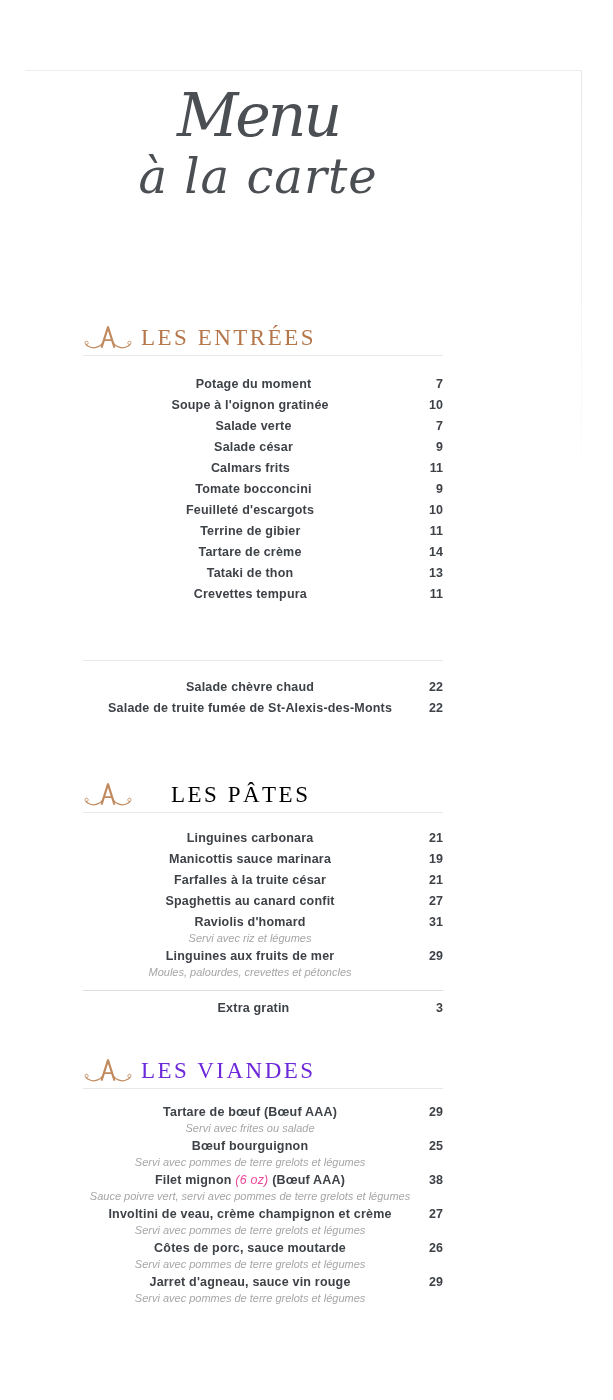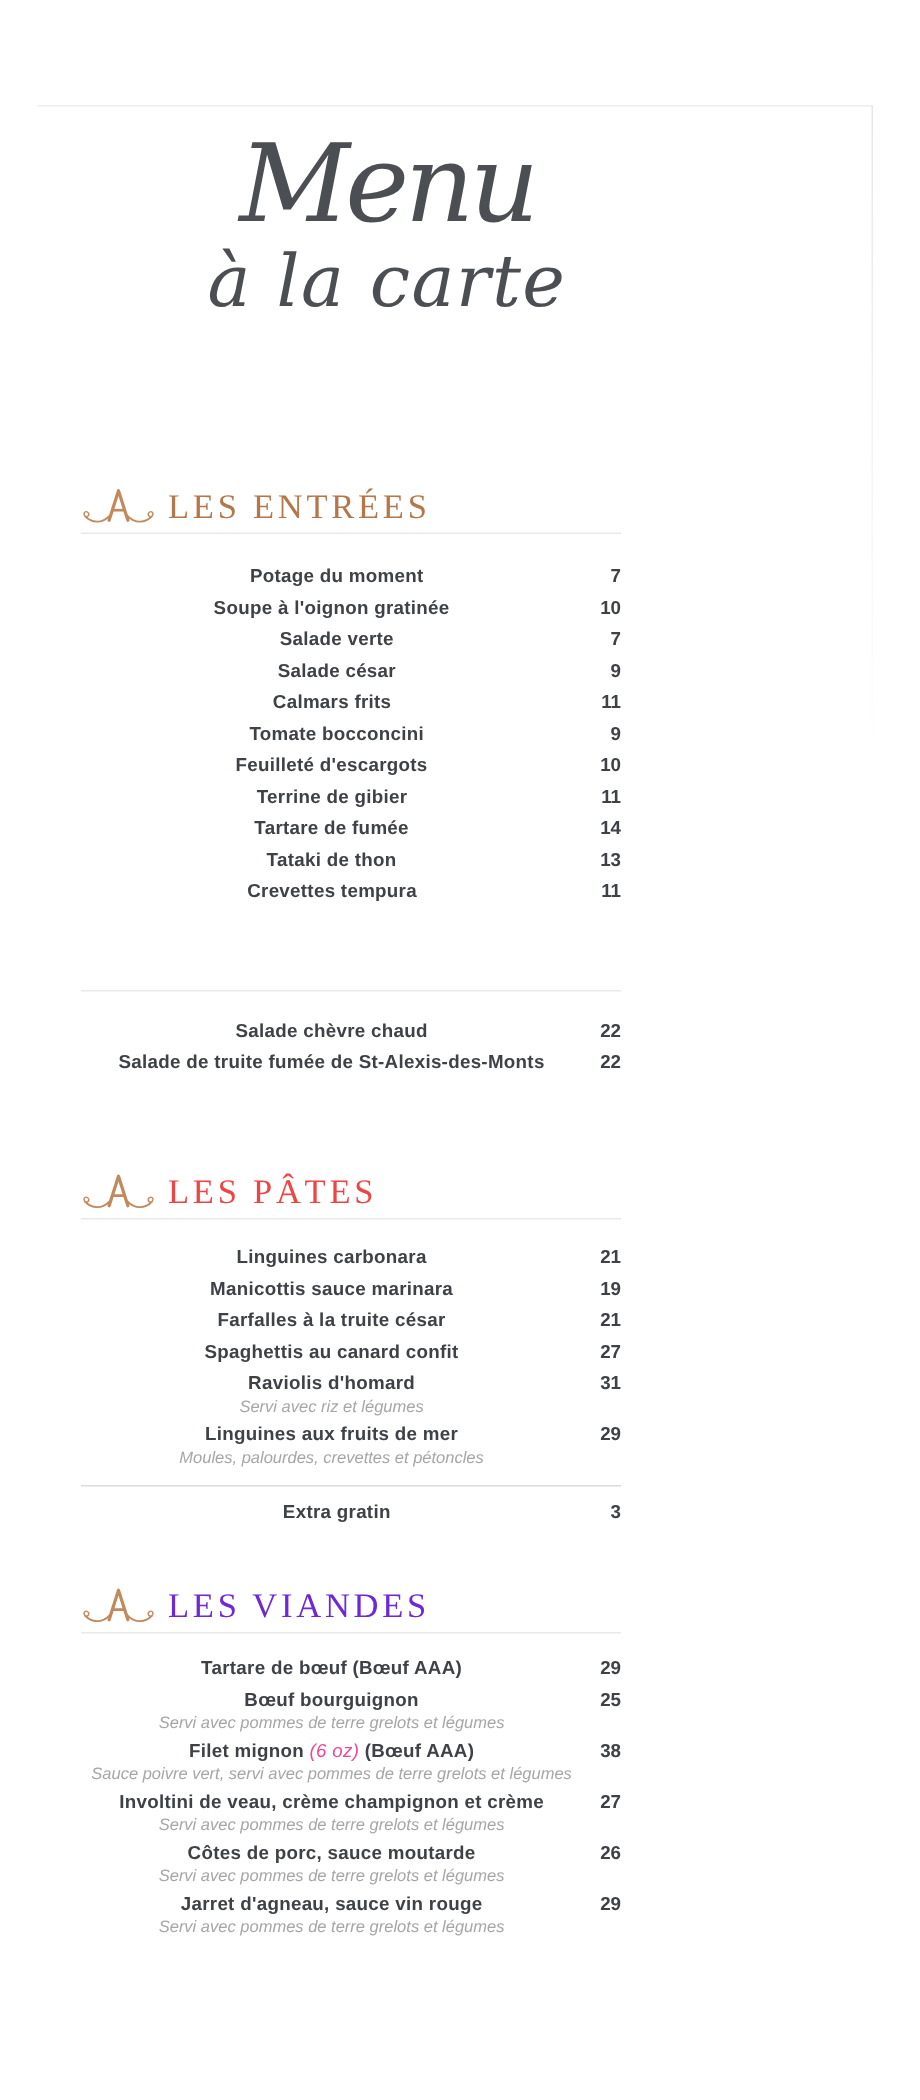--- a/index.html
+++ b/index.html
@@ -22,25 +22,25 @@
     width:1px; height:430px;
     background:linear-gradient(to bottom,#e6e6e6,rgba(230,230,230,0));
   }
 
   
   .title-wrap {
     position:absolute; left:62px; top:84px; width:392px;
     text-align:center; color:#4b4e53;
     font-family:"DejaVu Serif", serif; font-style:italic;
   }
-  .title-main { font-size:72px; line-height:1.06; letter-spacing:-3px; }
+  .title-main { font-size:60px; line-height:1.06; letter-spacing:-3px; }
   .title-sub  { font-size:48px; line-height:1; margin-top:4px; letter-spacing:1px; }
 
   
-  .section { position:absolute; left:54px; width:360px; }
+  .section { position:absolute; left:83px; width:360px; }
   .s-0 { top:322px; }
   .s-1 { top:657px; }
   .s-2 { top:779px; }
   .s-3 { top:1055px; }
 
   .section-header { display:flex; align-items:flex-end; gap:8px; height:30px; }
   .section-header svg { flex:0 0 auto; display:block; }
   .section-title {
     margin:0; font-family:"Liberation Serif", serif; font-weight:400;
     font-size:23px; letter-spacing:2.5px; color:#b5764a; line-height:28px;
@@ -146,21 +146,21 @@
             <div class="item-price">10</div>
           </div>
           <div class="item single">
             <div class="item-left">
               <div class="item-name">Terrine de gibier</div>
             </div>
             <div class="item-price">11</div>
           </div>
           <div class="item single">
             <div class="item-left">
-              <div class="item-name">Tartare de fumée</div>
+              <div class="item-name">Tartare de crème</div>
             </div>
             <div class="item-price">14</div>
           </div>
           <div class="item single">
             <div class="item-left">
               <div class="item-name">Tataki de thon</div>
             </div>
             <div class="item-price">13</div>
           </div>
           <div class="item single">
@@ -193,21 +193,21 @@
           <svg width="50" height="30" viewBox="0 0 56 30" aria-hidden="true">
     <g fill="none" stroke="#c08a5e">
       <path d="M3,23 C8,28.5 16,28.5 21.5,22.5" stroke-width="1.4"></path>
       <path d="M3,23 C1.2,20.8 3.2,18.6 5.2,20.2 C6.8,21.6 5,24.4 3,23 Z" stroke-width="1"></path>
       <path d="M53,23 C48,28.5 40,28.5 34.5,22.5" stroke-width="1.4"></path>
       <path d="M53,23 C54.8,20.8 52.8,18.6 50.8,20.2 C49.2,21.6 51,24.4 53,23 Z" stroke-width="1"></path>
       <path d="M21,26 L28,4 L35,26" stroke-width="2.4" stroke-linecap="round" stroke-linejoin="round"></path>
       <path d="M23.6,18.5 L32.4,18.5" stroke-width="2"></path>
     </g>
   </svg>
-          <h2 class="section-title" style="color: #ef4444;">LES PÂTES</h2>
+          <h2 class="section-title" style="color: #000000; margin-left: 30px;">LES PÂTES</h2>
         </div>
         <div class="rule"></div>
         <div class="items">
           <div class="item single">
             <div class="item-left">
               <div class="item-name">Linguines carbonara</div>
             </div>
             <div class="item-price">21</div>
           </div>
           <div class="item single">
@@ -263,20 +263,21 @@
       <path d="M23.6,18.5 L32.4,18.5" stroke-width="2"></path>
     </g>
   </svg>
           <h2 class="section-title" style="color: #6d28d9;">LES VIANDES</h2>
         </div>
         <div class="rule"></div>
         <div class="items">
           <div class="item double">
             <div class="item-left">
               <div class="item-name">Tartare de bœuf (Bœuf AAA)</div>
+              <div class="item-desc">Servi avec frites ou salade</div>
             </div>
             <div class="item-price">29</div>
           </div>
           <div class="item double">
             <div class="item-left">
               <div class="item-name">Bœuf bourguignon</div>
               <div class="item-desc">Servi avec pommes de terre grelots et légumes</div>
             </div>
             <div class="item-price">25</div>
           </div>

